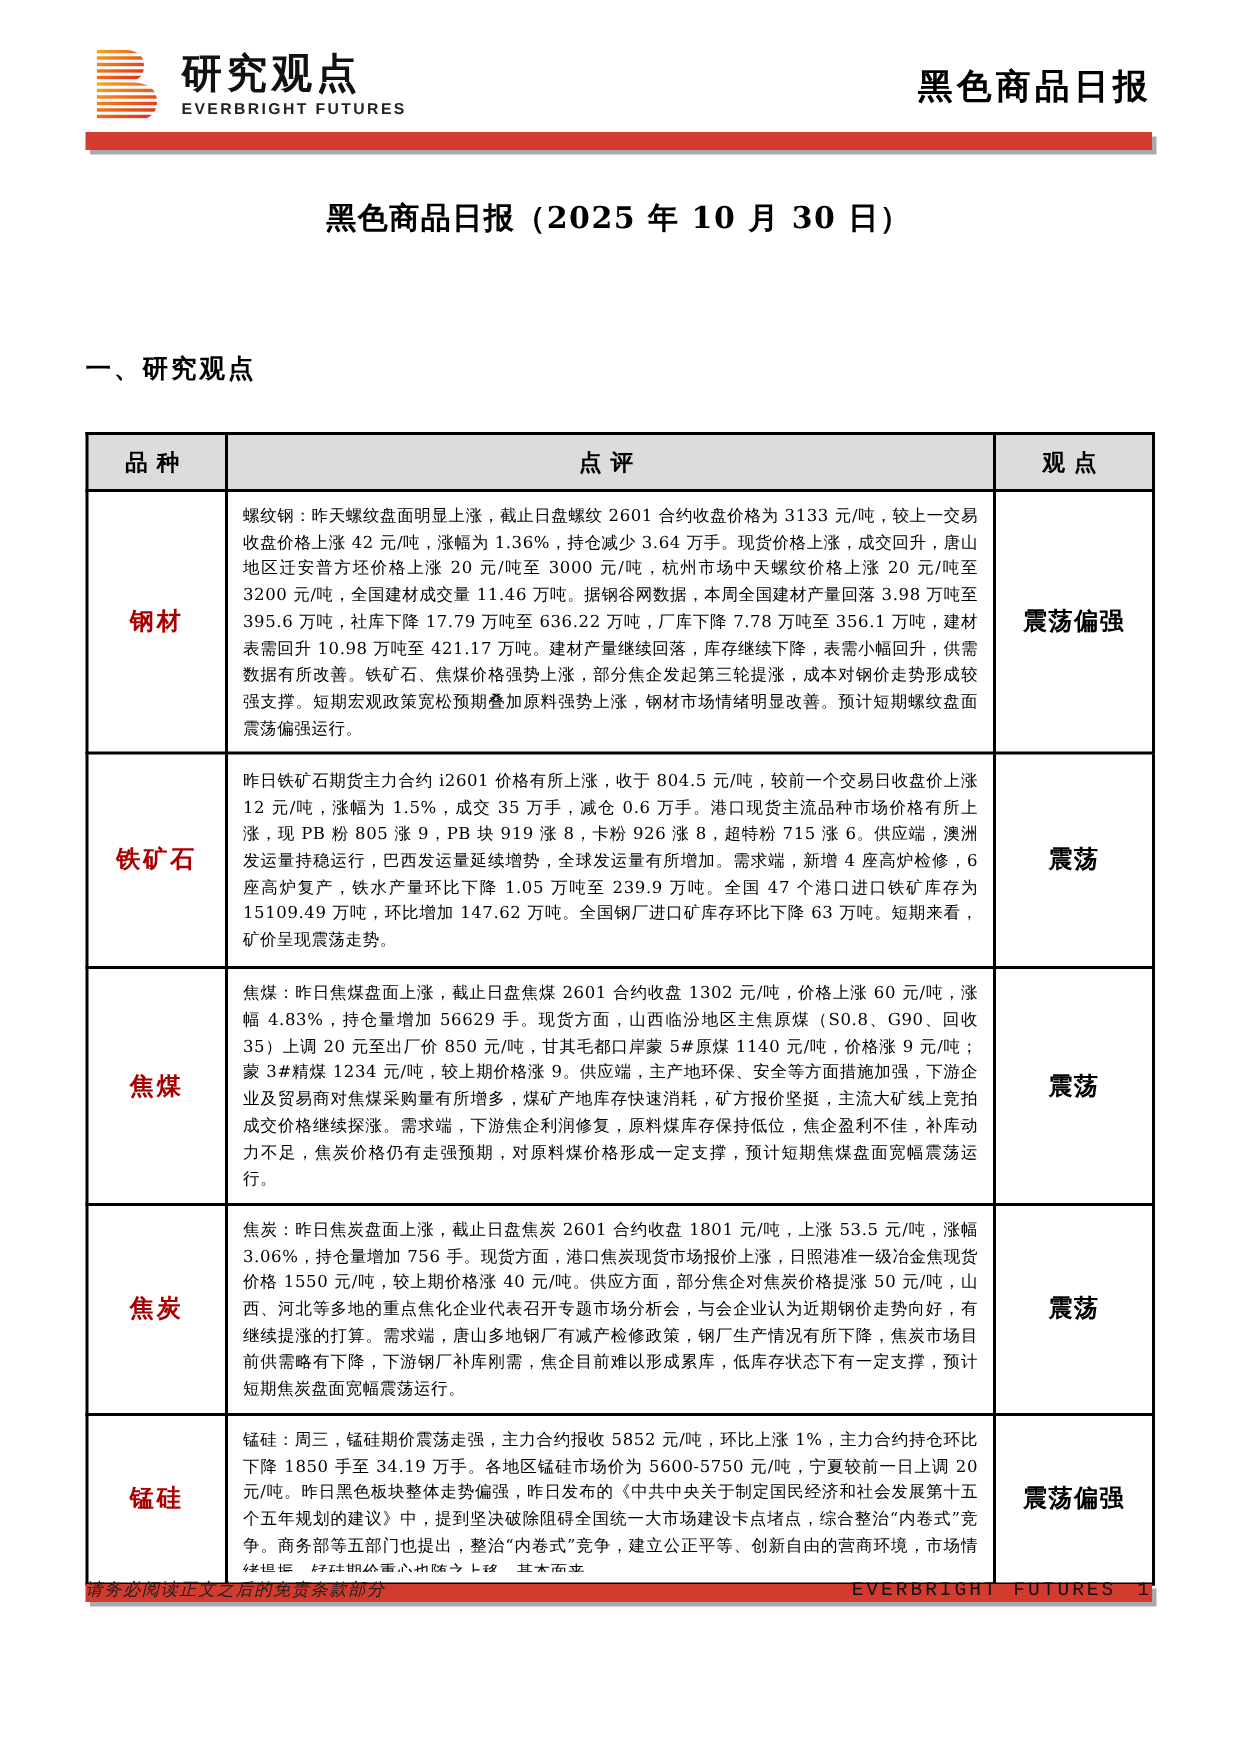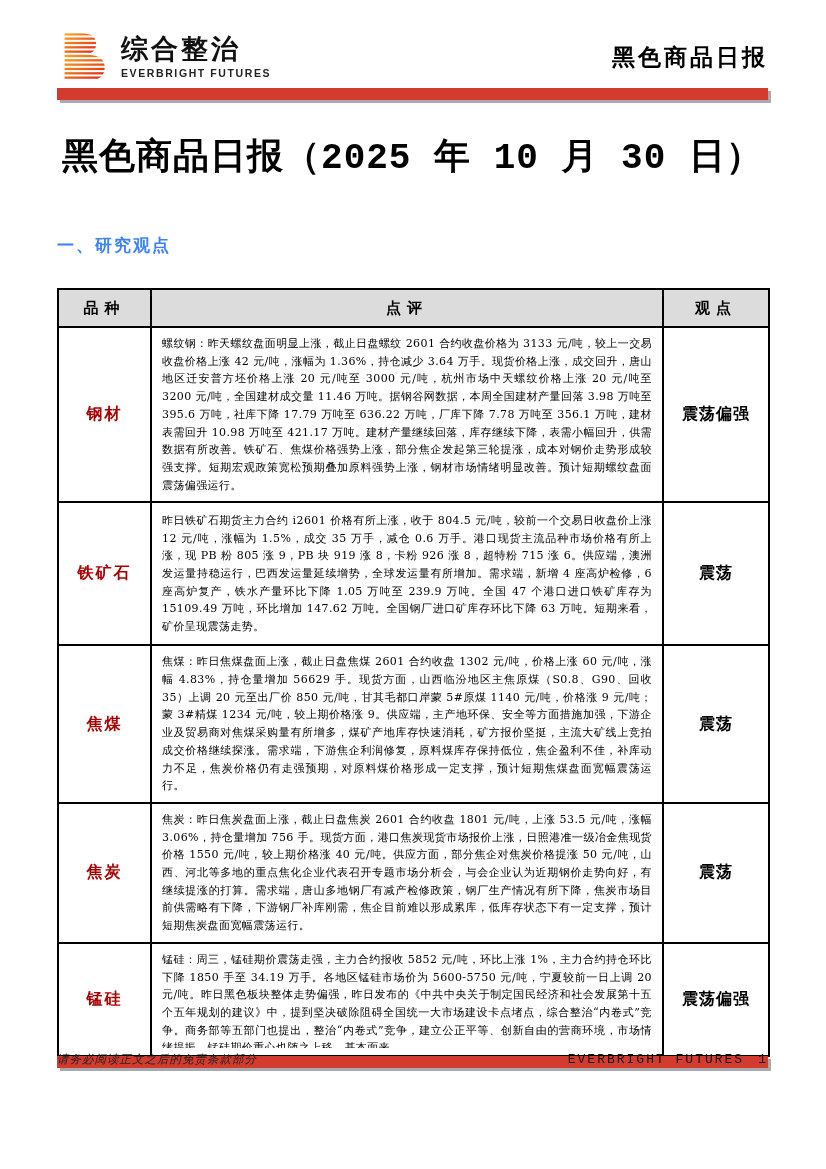--- a/index.html
+++ b/index.html
@@ -28,22 +28,22 @@
   }
   .report-type {
     font-weight: bold; font-size: 23px; letter-spacing: 3px; color: #000;
   }
   .rule { position: absolute; left: 57px; width: 711px; height: 12px;
     background: #d23b2e; box-shadow: 3px 3px 0 #a9a9ad; }
   .rule-top { top: 88px; }
   .rule-bottom { top: 1056px; }
 
   
-  .doc-title { top: 132px; text-align: center; font-weight: bold; font-size: 36px; letter-spacing: 1px; font-family: Liberation Mono, monospace; }
-  .section-heading { top: 234px; font-weight: bold; font-size: 17px; letter-spacing: 2px; color: #3b82f6; }
+  .doc-title { top: 132px; text-align: center; font-weight: bold; font-size: 20px; letter-spacing: 1px; }
+  .section-heading { top: 234px; font-weight: bold; font-size: 17px; letter-spacing: 2px; color: #000000; }
 
   
   .tbl-wrap { top: 288px; }
   table { border-collapse: collapse; width: 711px; table-layout: fixed; }
   col.c-variety { width: 93px; }
   col.c-comment { width: 512px; }
   col.c-view    { width: 106px; }
   th, td { border: 2px solid #000; vertical-align: middle; }
   th {
     background: #dcdcdc; height: 38px; font-weight: bold; font-size: 15px;
@@ -102,21 +102,21 @@
             <rect x="0" y="42" width="48" height="2.1"></rect>
           </g>
         </mask>
       </defs>
       <g mask="url(#stripes)">
         <path fill="url(#lg)" d="M7 2 H23 Q36 2 36 12 Q36 22 23 22 H7 Z"></path>
         <path fill="url(#lg)" d="M7 22 H27 Q44 22 44 34 Q44 46 27 46 H7 Z"></path>
       </g>
     </svg>
     <div class="brand-text">
-      <span class="brand-cn">综合整治</span>
+      <span class="brand-cn">研究观点</span>
       <span class="brand-en">EVERBRIGHT FUTURES</span>
     </div>
   </div>
   <div class="report-type">黑色商品日报</div>
 </div>
 
 <div class="rule rule-top"></div>
 
 <div class="content doc-title">黑色商品日报（2025 年 10 月 30 日）</div>
 

